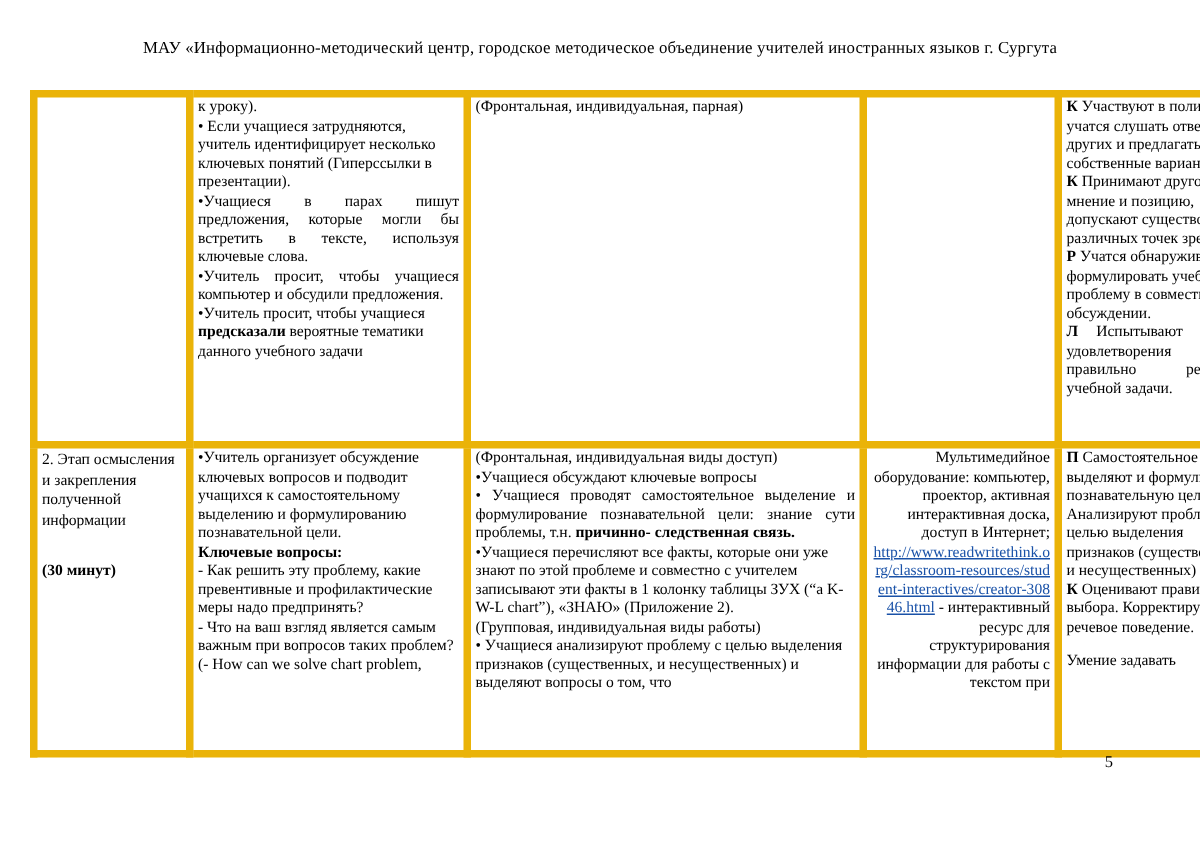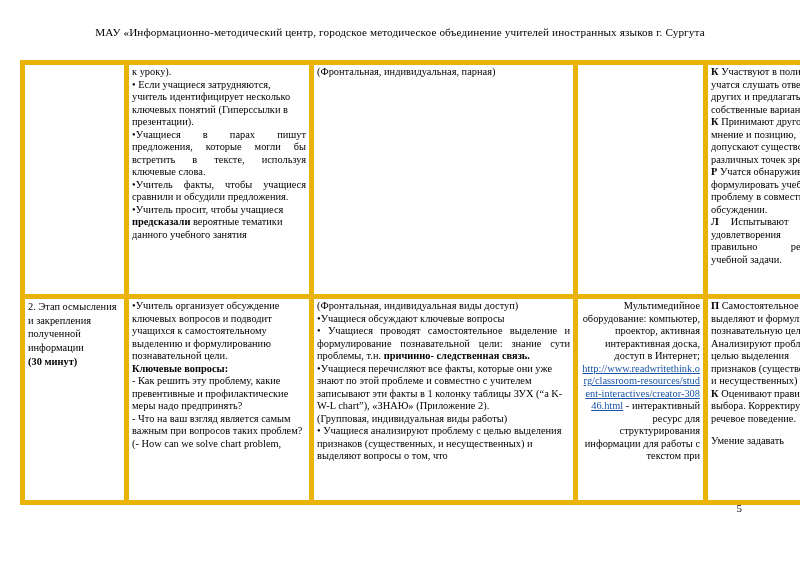--- a/index.html
+++ b/index.html
@@ -57,21 +57,21 @@
   .c4 { width: 119px; text-align: right; }
   .c5 { width: 124px; }
 
   .row1 td { height: 228px; }
   .row2 td { height: 200px; }
 
   .para { margin: 0; }
   .just { text-align: justify; text-align-last: left; }
   .b { font-weight: bold; }
   .stage-title { font-weight: normal; line-height: 1.32; }
-  .stage-time { font-weight: bold; margin-top: 1px; }
+  .stage-time { font-weight: bold; margin-top: 20px; }
   a.link, .link {
     color: #1a52a8;
     text-decoration: underline;
     word-break: break-all;
   }
   .blankline { display: block; height: 10px; }
   .page-number {
     position: absolute;
     left: 0;
     top: 502px;
@@ -91,22 +91,22 @@
     <table class="lesson-table">
       <tbody>
 
         <tr class="row1">
           <td class="c1"></td>
 
           <td class="c2">
             <p class="para">к уроку).</p>
             <p class="para">• Если учащиеся затрудняются, учитель идентифицирует несколько ключевых понятий (Гиперссылки в презентации).</p>
             <p class="para just">•Учащиеся в парах пишут предложения, которые могли бы встретить в тексте, используя ключевые слова.</p>
-            <p class="para just">•Учитель факты, чтобы учащиеся сравнили и обсудили предложения.</p>
-            <p class="para"><span>•Учитель просит, чтобы учащиеся </span><span class="b">предсказали</span><span> вероятные тематики данного учебного занятия</span></p>
+            <p class="para just">•Учитель просит, чтобы учащиеся компьютер и обсудили предложения.</p>
+            <p class="para"><span>•Учитель просит, чтобы учащиеся </span><span class="b">предсказали</span><span> вероятные тематики данного учебного задачи</span></p>
           </td>
 
           <td class="c3">
             <p class="para">(Фронтальная, индивидуальная, парная)</p>
           </td>
 
           <td class="c4"></td>
 
           <td class="c5">
             <p class="para"><span class="b">К</span><span> Участвуют в полилоге, учатся слушать ответы других и предлагать свои собственные варианты,</span></p>

